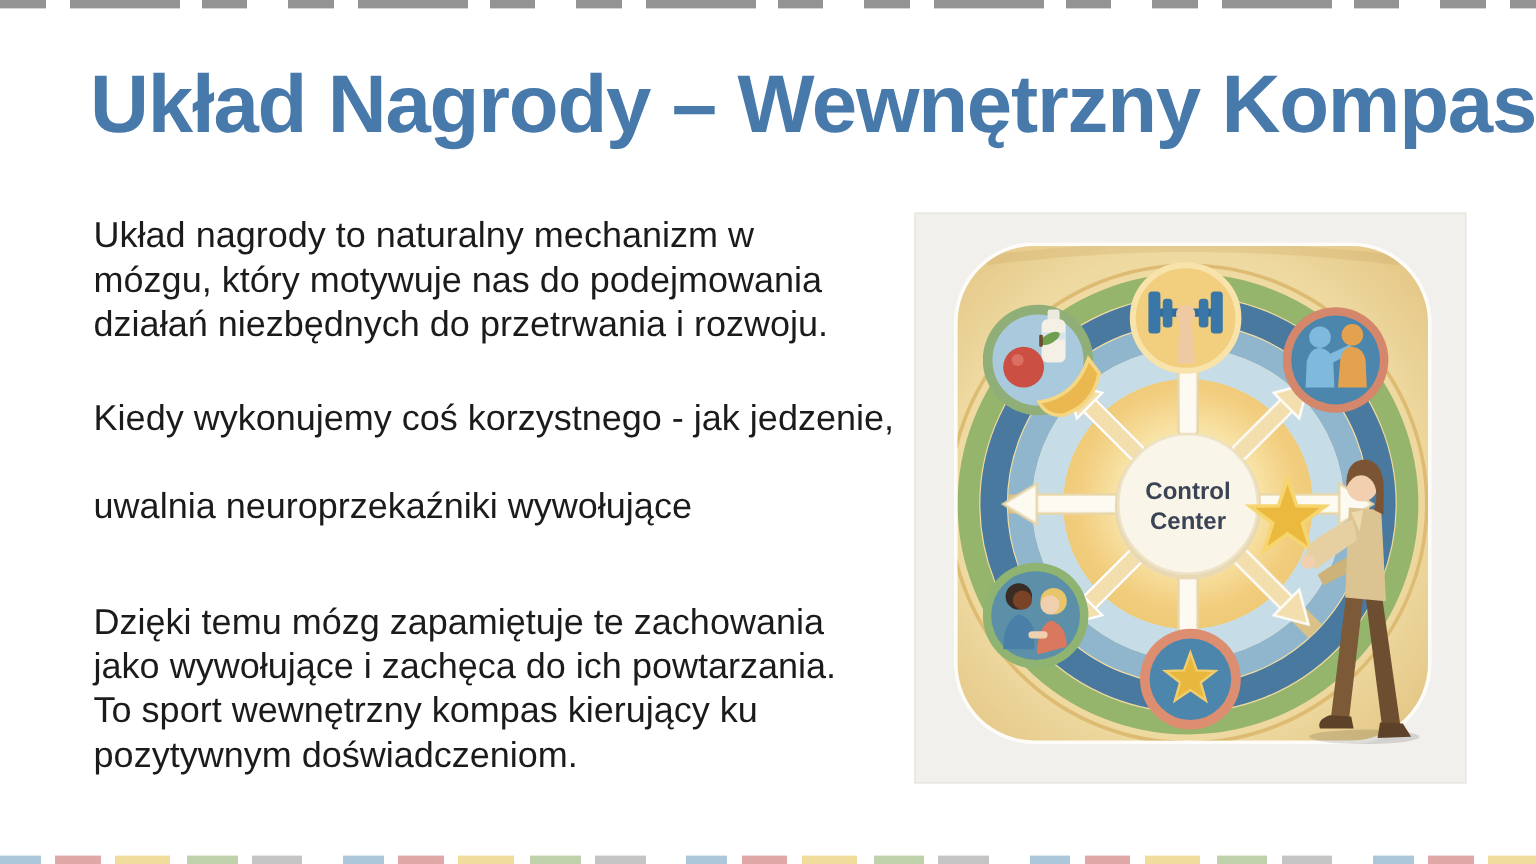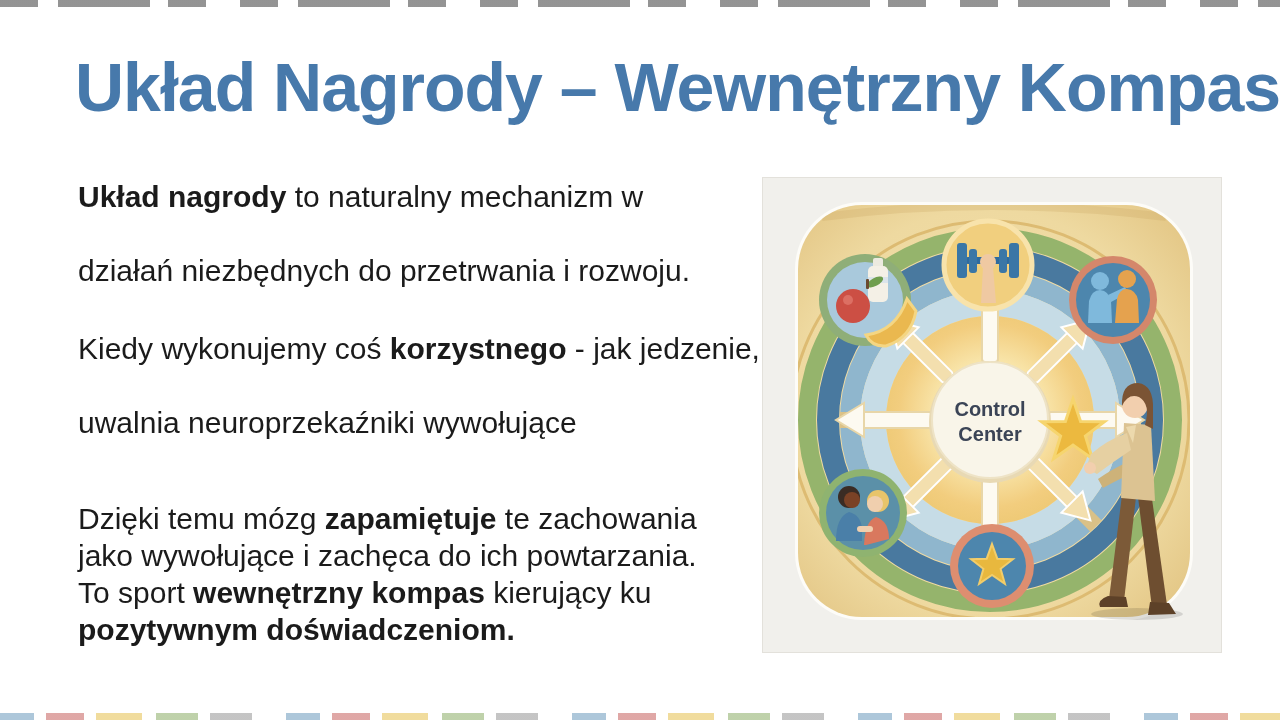--- a/index.html
+++ b/index.html
@@ -31,37 +31,37 @@
   .slide-title{
     position:absolute;left:75px;top:48px;margin:0;
     font-size:68px;font-weight:bold;letter-spacing:-1px;
     color:#4779ab;white-space:nowrap;
   }
   .text-col{position:absolute;left:78px;top:0;width:720px;}
   .text-col p{
     position:absolute;left:0;margin:0;width:720px;
     font-size:30px;line-height:37px;color:#1b1b1b;white-space:nowrap;
   }
-  .text-col p b{font-weight:bold;}
+  .text-col p b{font-weight:normal;}
   .p1{top:178px;} .p2{top:330px;} .p3{top:500px;}
   .illustration{
     position:absolute;left:762px;top:177px;width:460px;height:593px;text-decoration:underline;
   }
   .illustration svg{display:block;}
 </style>
 </head>
 <body>
 
 <div class="edge-strip top"></div>
 <div class="edge-strip bottom"></div>
 
 <h1 class="slide-title">Układ Nagrody – Wewnętrzny Kompas</h1>
 
 <div class="text-col">
-  <p class="p1"><b>Układ nagrody</b><span> to naturalny mechanizm w</span><br><br><span>działań niezbędnych do przetrwania i rozwoju.</span></p>
+  <p class="p1"><b>Układ nagrody</b><span> to naturalny mechanizm w</span><br><span>mózgu, który motywuje nas do podejmowania</span><br><span>działań niezbędnych do przetrwania i rozwoju.</span></p>
   <p class="p2"><span>Kiedy wykonujemy coś </span><b>korzystnego</b><span> - jak jedzenie,</span><br><br><span>uwalnia neuroprzekaźniki wywołujące</span><br></p>
   <p class="p3"><span>Dzięki temu mózg </span><b>zapamiętuje</b><span> te zachowania</span><br><span>jako wywołujące i zachęca do ich powtarzania.</span><br><span>To sport </span><b>wewnętrzny kompas</b><span> kierujący ku</span><br><b>pozytywnym doświadczeniom.</b></p>
 </div>
 
 <div class="illustration">
 <svg width="460" height="476" viewBox="0 0 460 476" xmlns="http://www.w3.org/2000/svg">
   <defs>
     <radialGradient id="glow" cx="50%" cy="48%" r="55%">
       <stop offset="0%" stop-color="#fffbe4"></stop>
       <stop offset="45%" stop-color="#f9e7ae"></stop>

